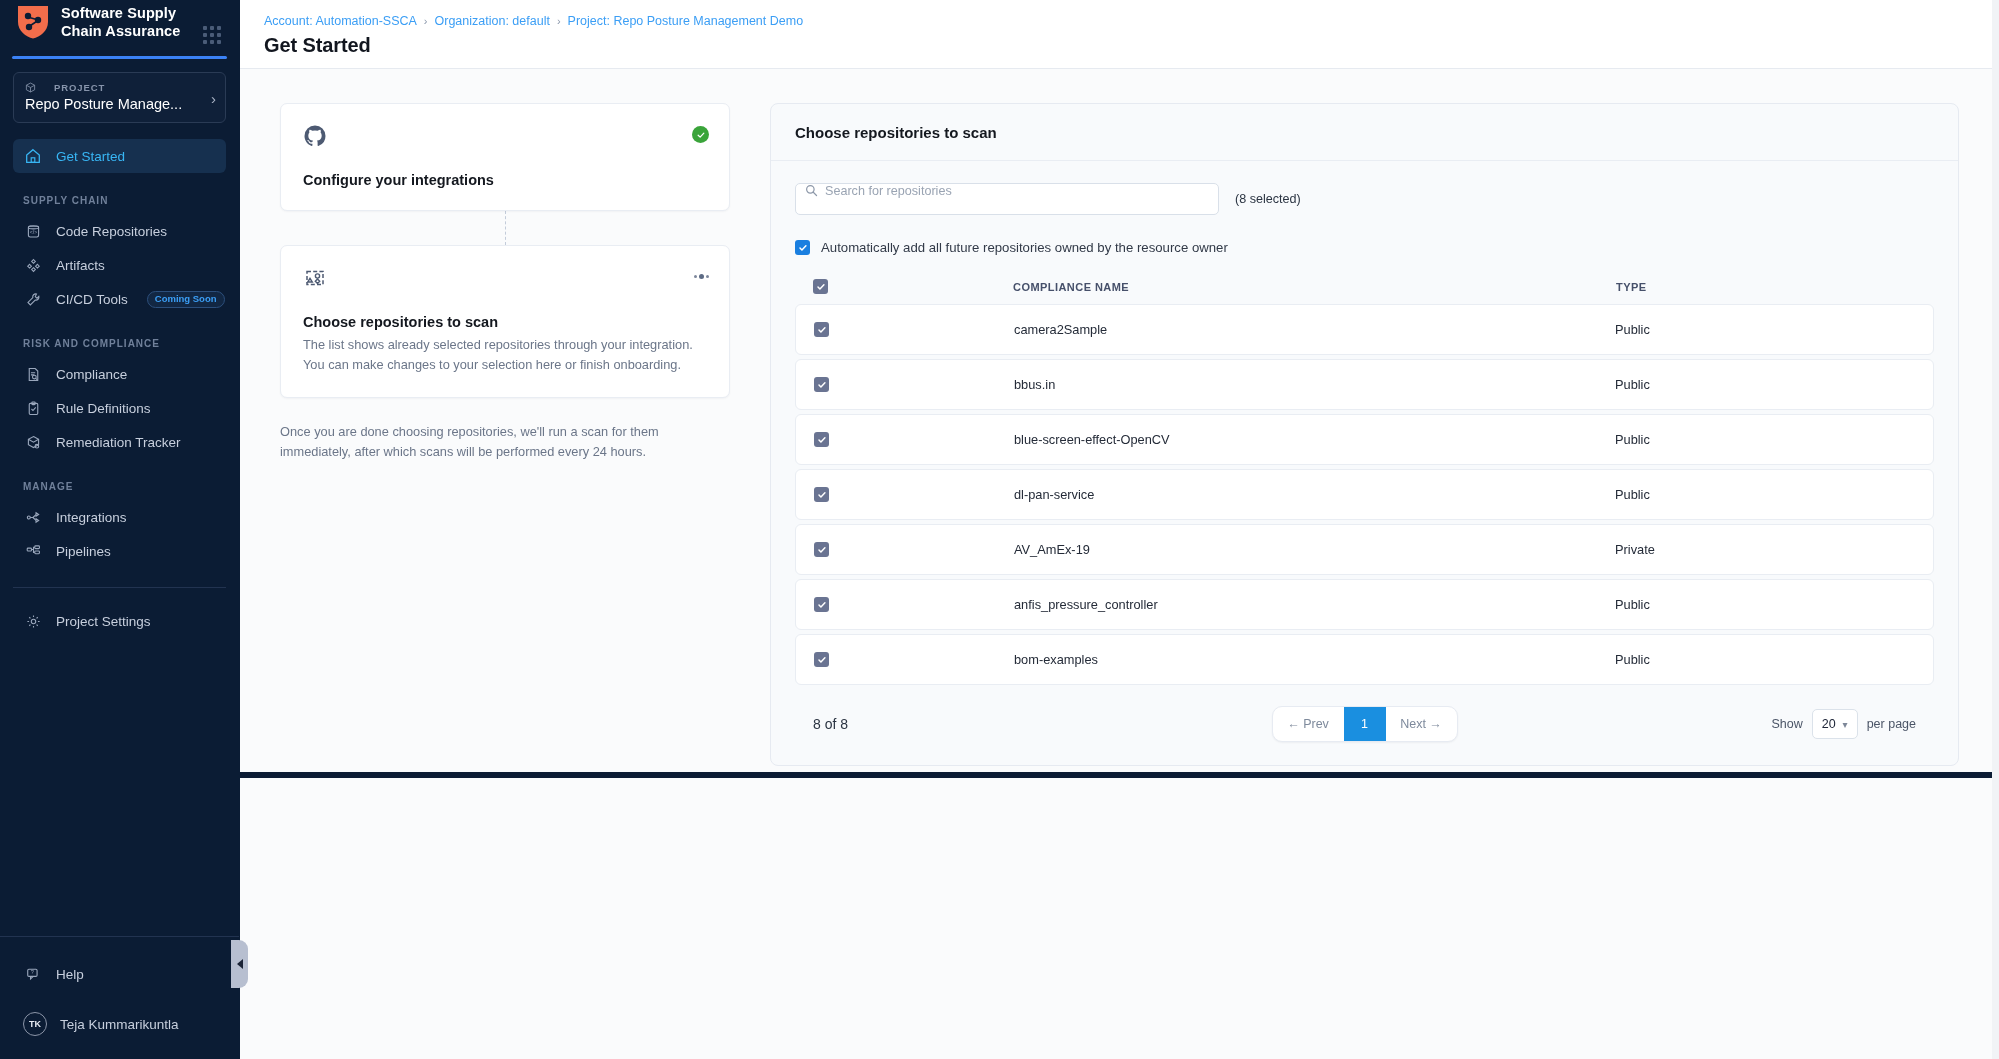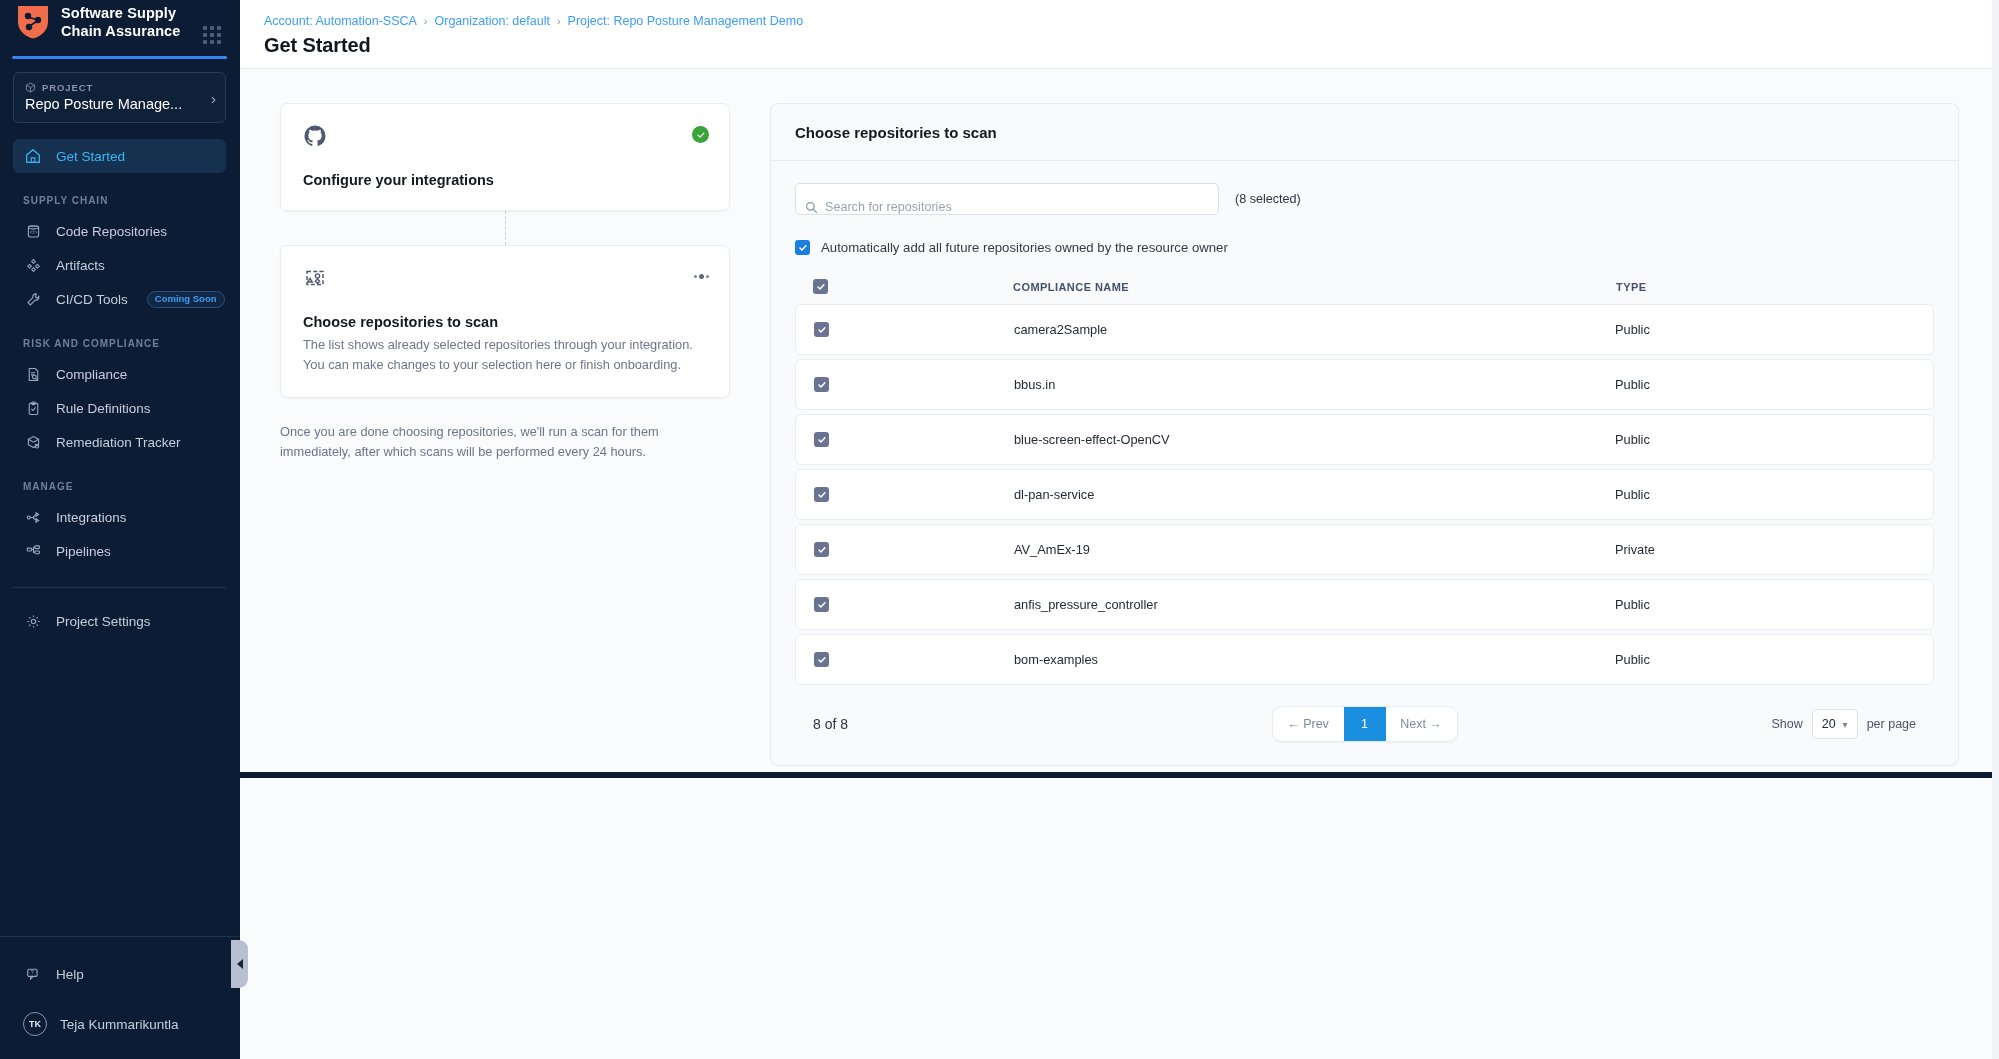--- a/index.html
+++ b/index.html
@@ -62,21 +62,21 @@
   .project-box {
     margin: 13px 13px 0 13px;
     border: 1px solid #2a3b55;
     border-radius: 6px;
     background: #0f2039;
     padding: 9px 11px 10px 11px;
     position: relative;
     cursor: pointer;
   }
   .project-label {
-    display: flex; align-items: center; gap: 6px;
+    display: flex; align-items: center; gap: 18px;
     color: #8794ab; font-size: 9.5px; font-weight: bold;
     letter-spacing: .9px; margin-bottom: 3px;
   }
   .project-name {
     color: #ffffff; font-size: 14.5px; font-weight: 500;
     white-space: nowrap; overflow: hidden; text-overflow: ellipsis;
     padding-right: 16px;
   }
   .project-chev {
     position: absolute; right: 9px; top: 50%; transform: translateY(-50%);
@@ -215,21 +215,21 @@
   .panel-body { padding: 22px 24px 18px 24px; }
 
   .search-row { display: flex; align-items: center; gap: 16px; }
   .search-wrap {
     flex: 0 0 424px; width: 424px;
     position: relative;
     background: #ffffff;
     border: 1px solid #d9e0e9;
     border-radius: 5px;
     height: 32px;
-    display: flex; align-items: flex-end;
+    display: flex; align-items: flex-start;
   }
   .search-wrap svg { position: absolute; left: 9px; width: 13px; height: 13px; color: #8d98a9; }
   .search-wrap input {
     border: none; outline: none; background: transparent;
     width: 100%; padding: 0 10px 0 29px;
     font-size: 12.6px; color: #3b4354;
     font-family: "Liberation Sans", sans-serif;
   }
   .search-wrap input::placeholder { color: #9aa4b3; }
   .selected-count { font-size: 12.6px; color: #2b3442; font-weight: 500; }

